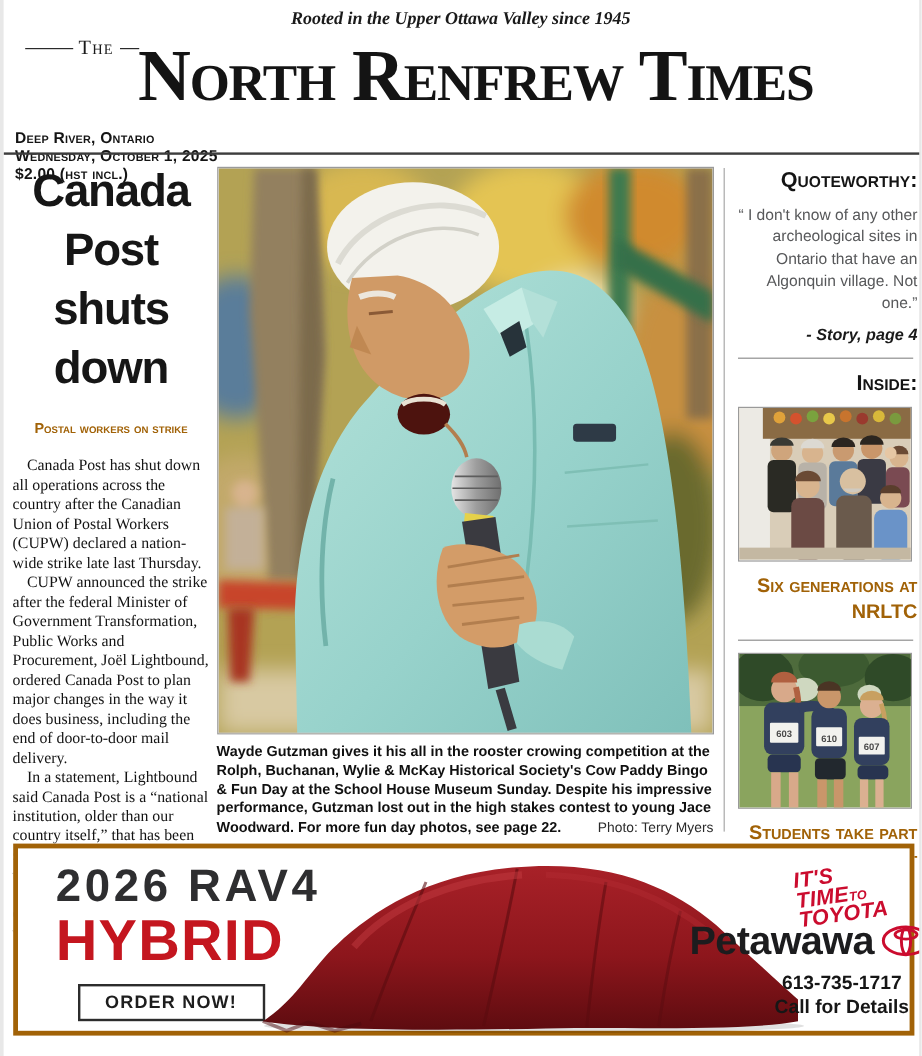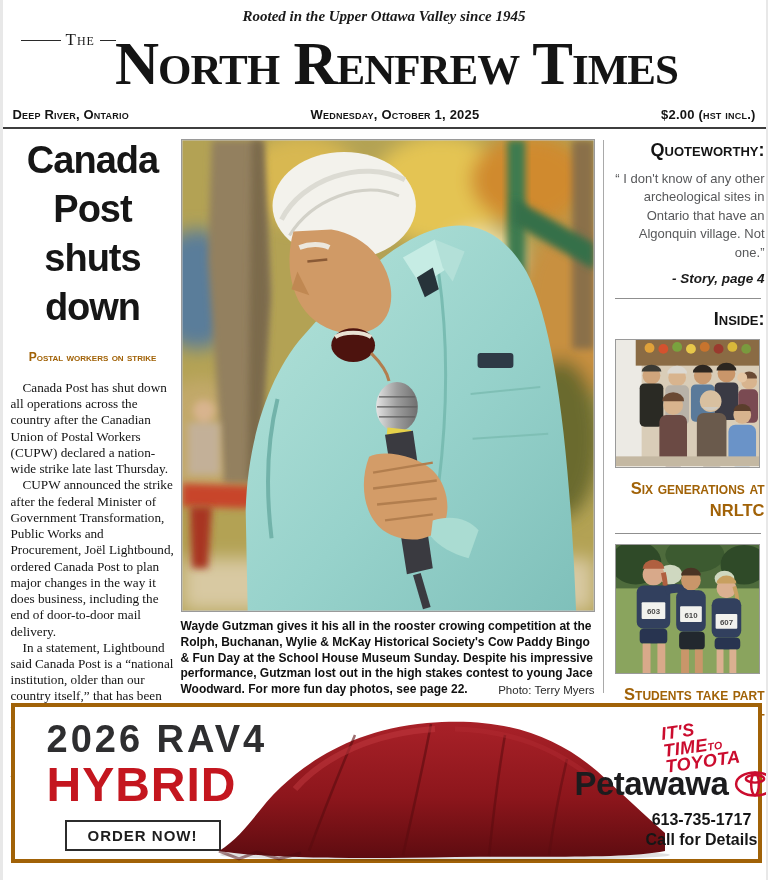--- a/index.html
+++ b/index.html
@@ -21,23 +21,24 @@
   }
   .the-row .rule-l { width:40px; height:1px; background:#2a2a2a; }
   .the-row .rule-r { width:16px; height:1px; background:#2a2a2a; }
   .masthead-title {
     position:absolute; top:33px; left:0; width:100%; text-align:center;
     font-family:"Liberation Serif", serif; font-variant:small-caps; font-weight:bold;
     font-size:61px; letter-spacing:-1px; color:#141414; white-space:nowrap; line-height:1;padding-left:25px;
   }
   .dateline {
     position:absolute; top:107px; left:10px; right:10px;
-    display:flex; justify-content:space-between; align-items:center;
+    display:flex; justify-content:space-between; align-items:flex-start;
     font-variant:small-caps; font-weight:bold; font-size:13px; color:#141414;
     letter-spacing:.2px;
+    flex-direction:column;
   }
   .header-rule { position:absolute; top:127px; left:0; width:768px; height:2px; background:#3d3d3d; }
 
   
   .col-left { position:absolute; left:8px; top:136px; width:164px; }
   .headline { text-align:center; font-weight:bold; font-size:38px; line-height:49px;
     letter-spacing:-1px; color:#161616; }
   .subhead { margin-top:15px; text-align:center; font-variant:small-caps; font-weight:bold;
     font-size:12px; line-height:20px; color:#a16207; }
   .body-copy { margin-top:13px; font-family:"Liberation Serif", serif; font-size:13.2px;

